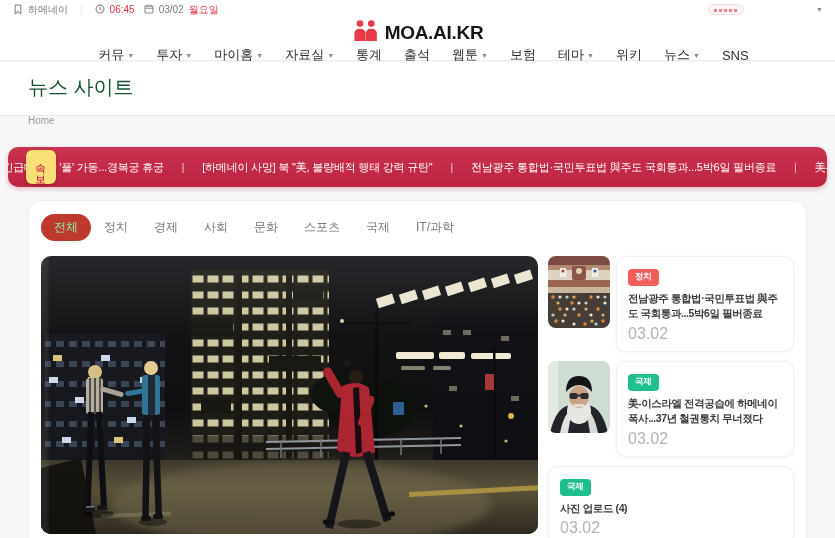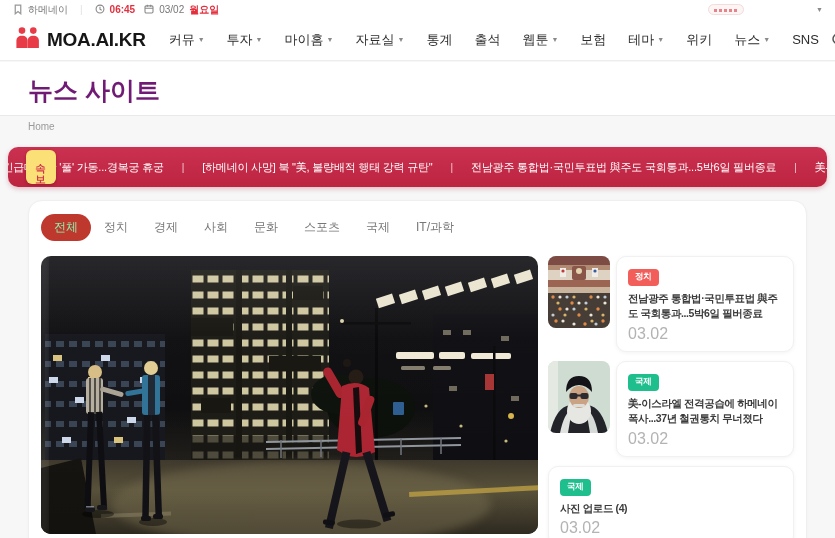--- a/index.html
+++ b/index.html
@@ -3,41 +3,41 @@
 <meta charset="utf-8">
 <style>
   *{margin:0;padding:0;box-sizing:border-box;}
   html,body{width:835px;height:538px;}
   body{position:relative;background:#f7f7f8;font-family:"Liberation Sans","DejaVu Sans",sans-serif;overflow:hidden;}
 
   
   .topbar{position:absolute;top:0;left:0;right:0;height:19px;background:#fff;display:flex;align-items:center;padding:0 12px;font-size:10px;color:#777;}
   .tb-left{display:flex;align-items:center;gap:5px;}
   .tb-sep{color:#e2e2e2;margin:0 7px;}
-  .red-b{color:#e3303f;font-weight:700;}
+  .red-b{color:#e3303f;font-weight:400;}
   .tb-right{margin-left:auto;display:flex;align-items:center;gap:6px;}
   .user-pill{width:36px;height:11px;background:#fdf4f4;border:1px solid #f2dcdc;border-radius:6px;position:relative;}
   .user-pill::after{content:"";position:absolute;left:5px;right:5px;top:4px;height:3px;
     background:repeating-linear-gradient(90deg,#e6848e 0 3px,transparent 3px 5px);}
   .username{color:#e05560;font-weight:700;font-size:10px;margin-top:42px;}
   .chev{font-size:7px;color:#8a8a8a;}
 
   
-  .header{position:absolute;top:19px;left:0;right:0;height:42px;background:#fff;border-bottom:1px solid #ededed;display:flex;align-items:center;padding:0 14px;}
+  .header{position:absolute;top:19px;left:0;right:0;height:42px;background:#fff;border-bottom:1px solid #ededed;display:flex;align-items:center;padding:0 14px;flex-direction:column;}
   .logo{display:flex;align-items:center;gap:6px;cursor:pointer;}
   .logo-text{font-size:19px;font-weight:800;color:#161616;letter-spacing:-.3px;}
   .nav{display:flex;margin-left:12px;}
   .nav-item{display:flex;align-items:center;padding:0 11px;font-size:13px;font-weight:400;color:#2c2c2c;cursor:pointer;white-space:nowrap;}
   .nav-item .chev{margin-left:3px;}
   .header-icons{margin-left:auto;display:flex;gap:19px;align-items:center;}
   .hicon{width:19px;height:19px;display:flex;align-items:center;justify-content:center;color:#555;cursor:pointer;font-size:16px;line-height:1;}
 
   
   .page-header{position:absolute;top:62px;left:0;right:0;height:54px;background:#fff;border-bottom:1px solid #e9e9e9;padding:12px 28px 0;}
-  .page-title{font-size:25px;font-weight:700;color:#701a75;}
+  .page-title{font-size:20px;font-weight:400;color:#14532d;}
   .breadcrumb{font-size:10px;color:#9a9a9a;margin-top:14px;}
 
   
   .ticker{position:absolute;top:147px;left:8px;width:819px;height:40px;border-radius:10px;overflow:hidden;
     background:linear-gradient(180deg,#cb3150,#bc2440);box-shadow:0 2px 5px rgba(160,20,40,.25);}
   .ticker-track{position:absolute;left:-30px;top:0;height:40px;display:flex;align-items:center;white-space:nowrap;color:#fff;font-size:11px;font-weight:500;letter-spacing:-.2px;}
   .tick-sep{margin:0 18px;opacity:.75;font-size:10px;}
   .tick-sep:last-child{display:none;}
   .ticker-badge{position:absolute;left:18px;top:3px;width:30px;height:34px;background:#fbe077;border-radius:6px;
     color:#d2344e;font-weight:800;font-size:10.5px;display:flex;align-items:center;justify-content:center;

